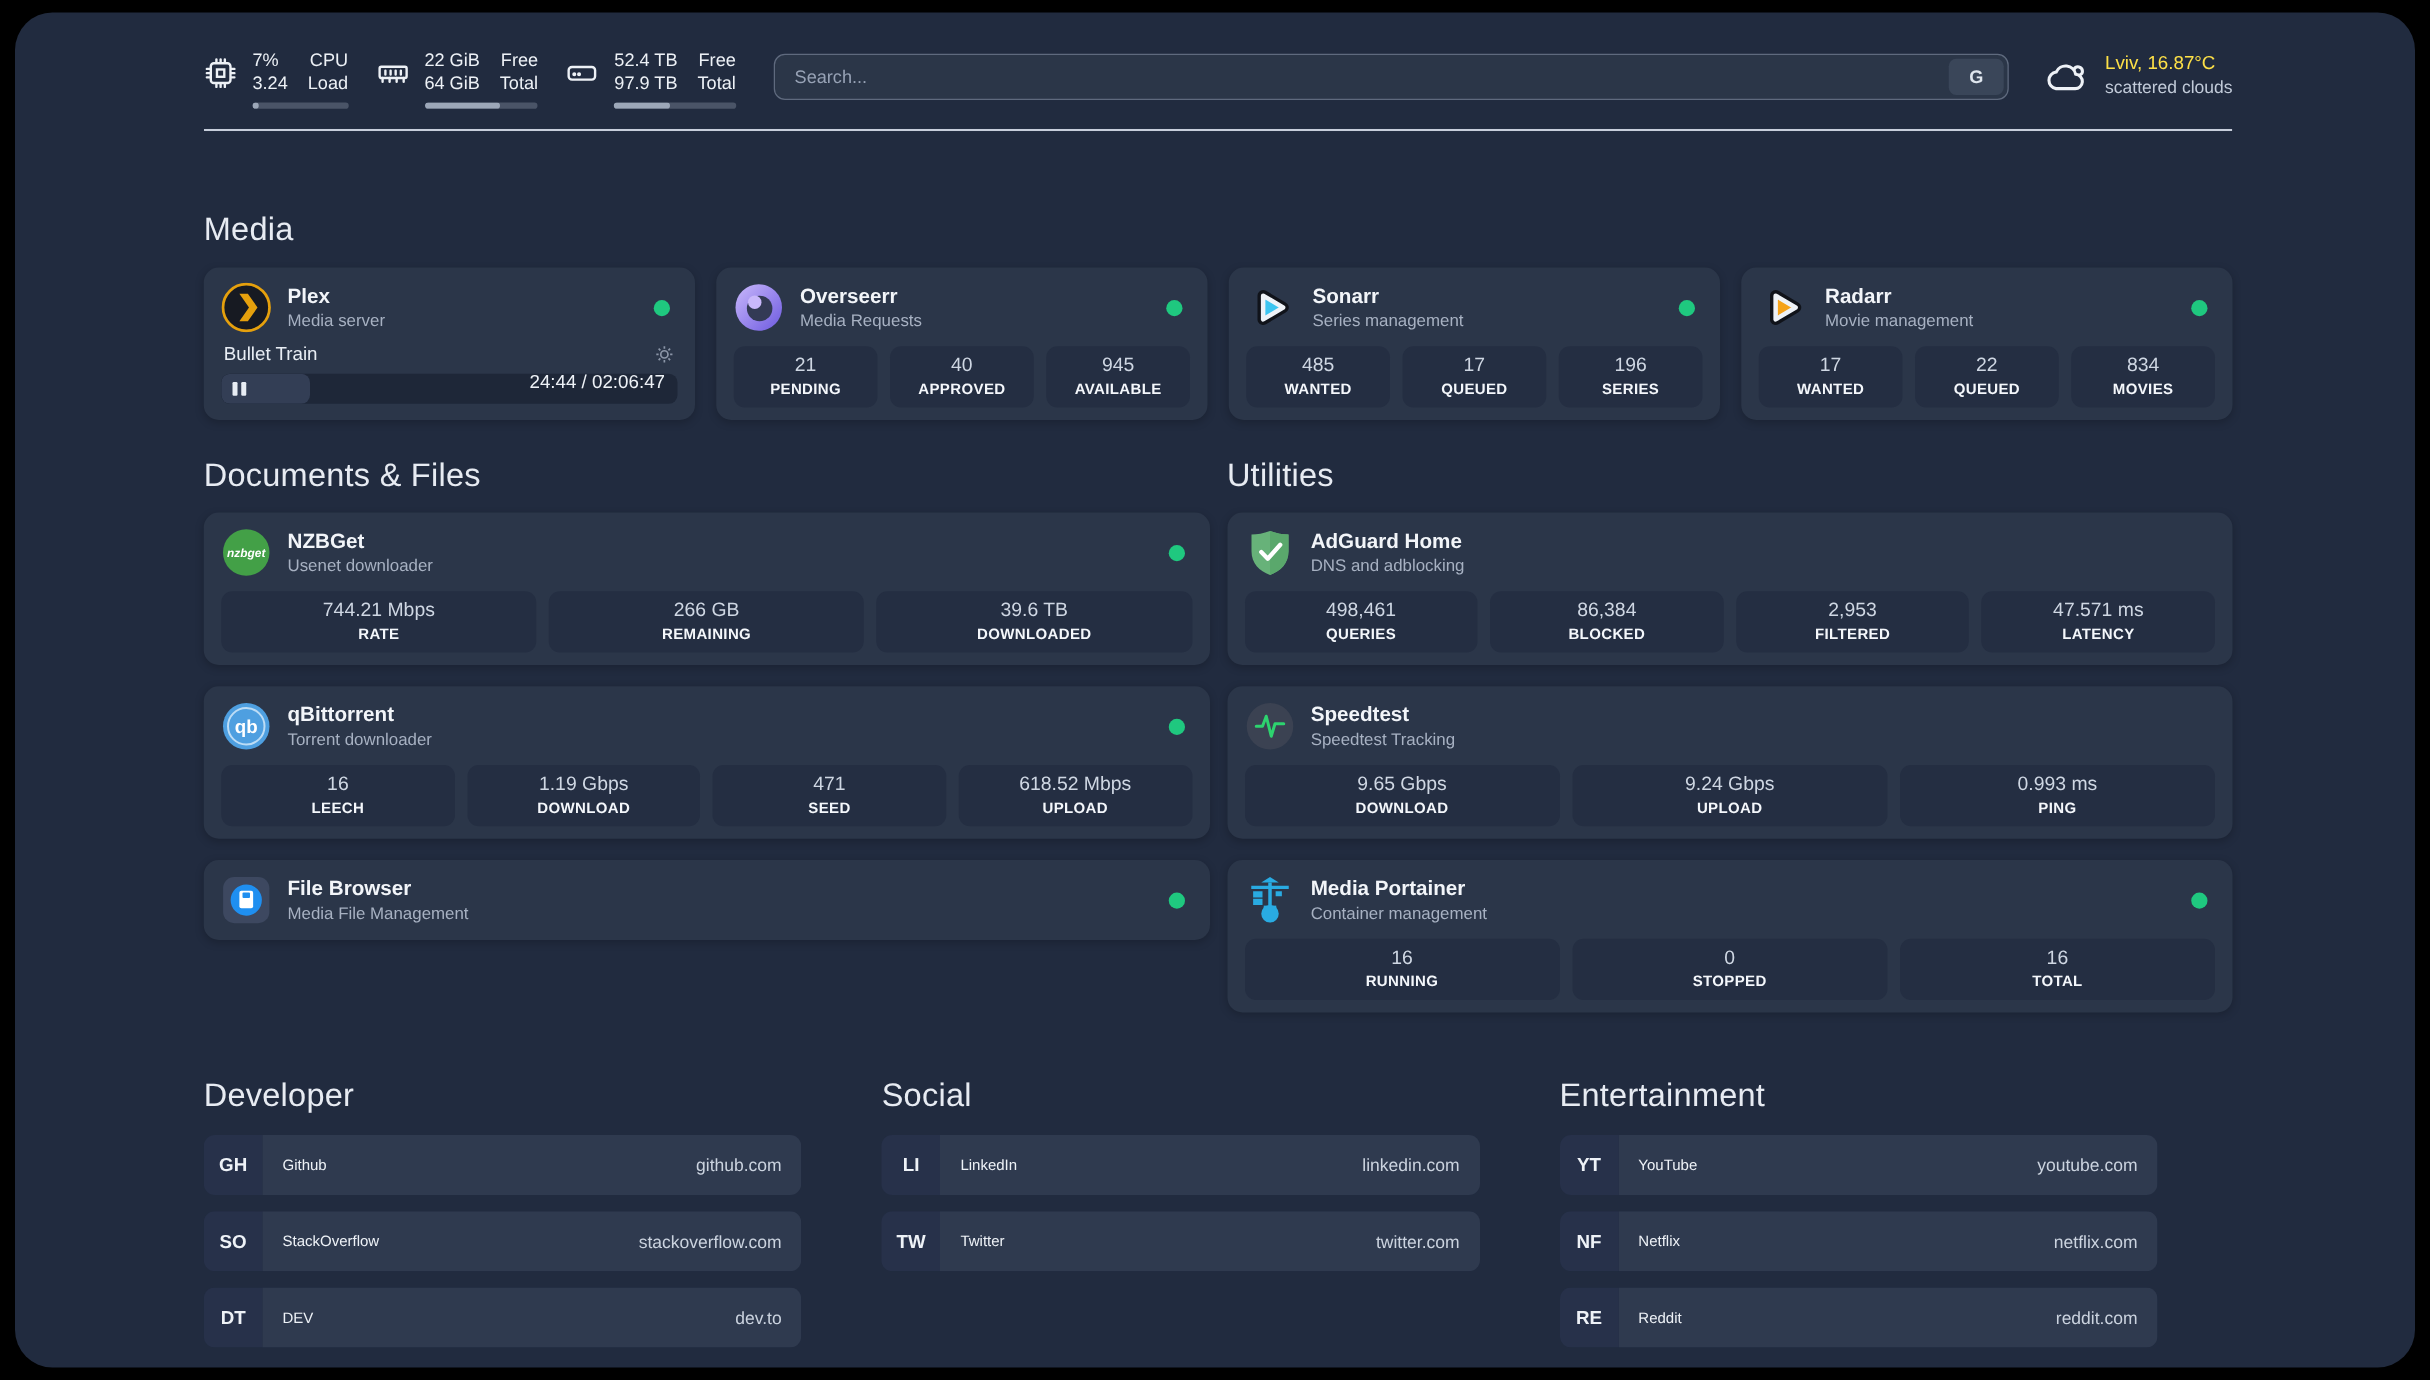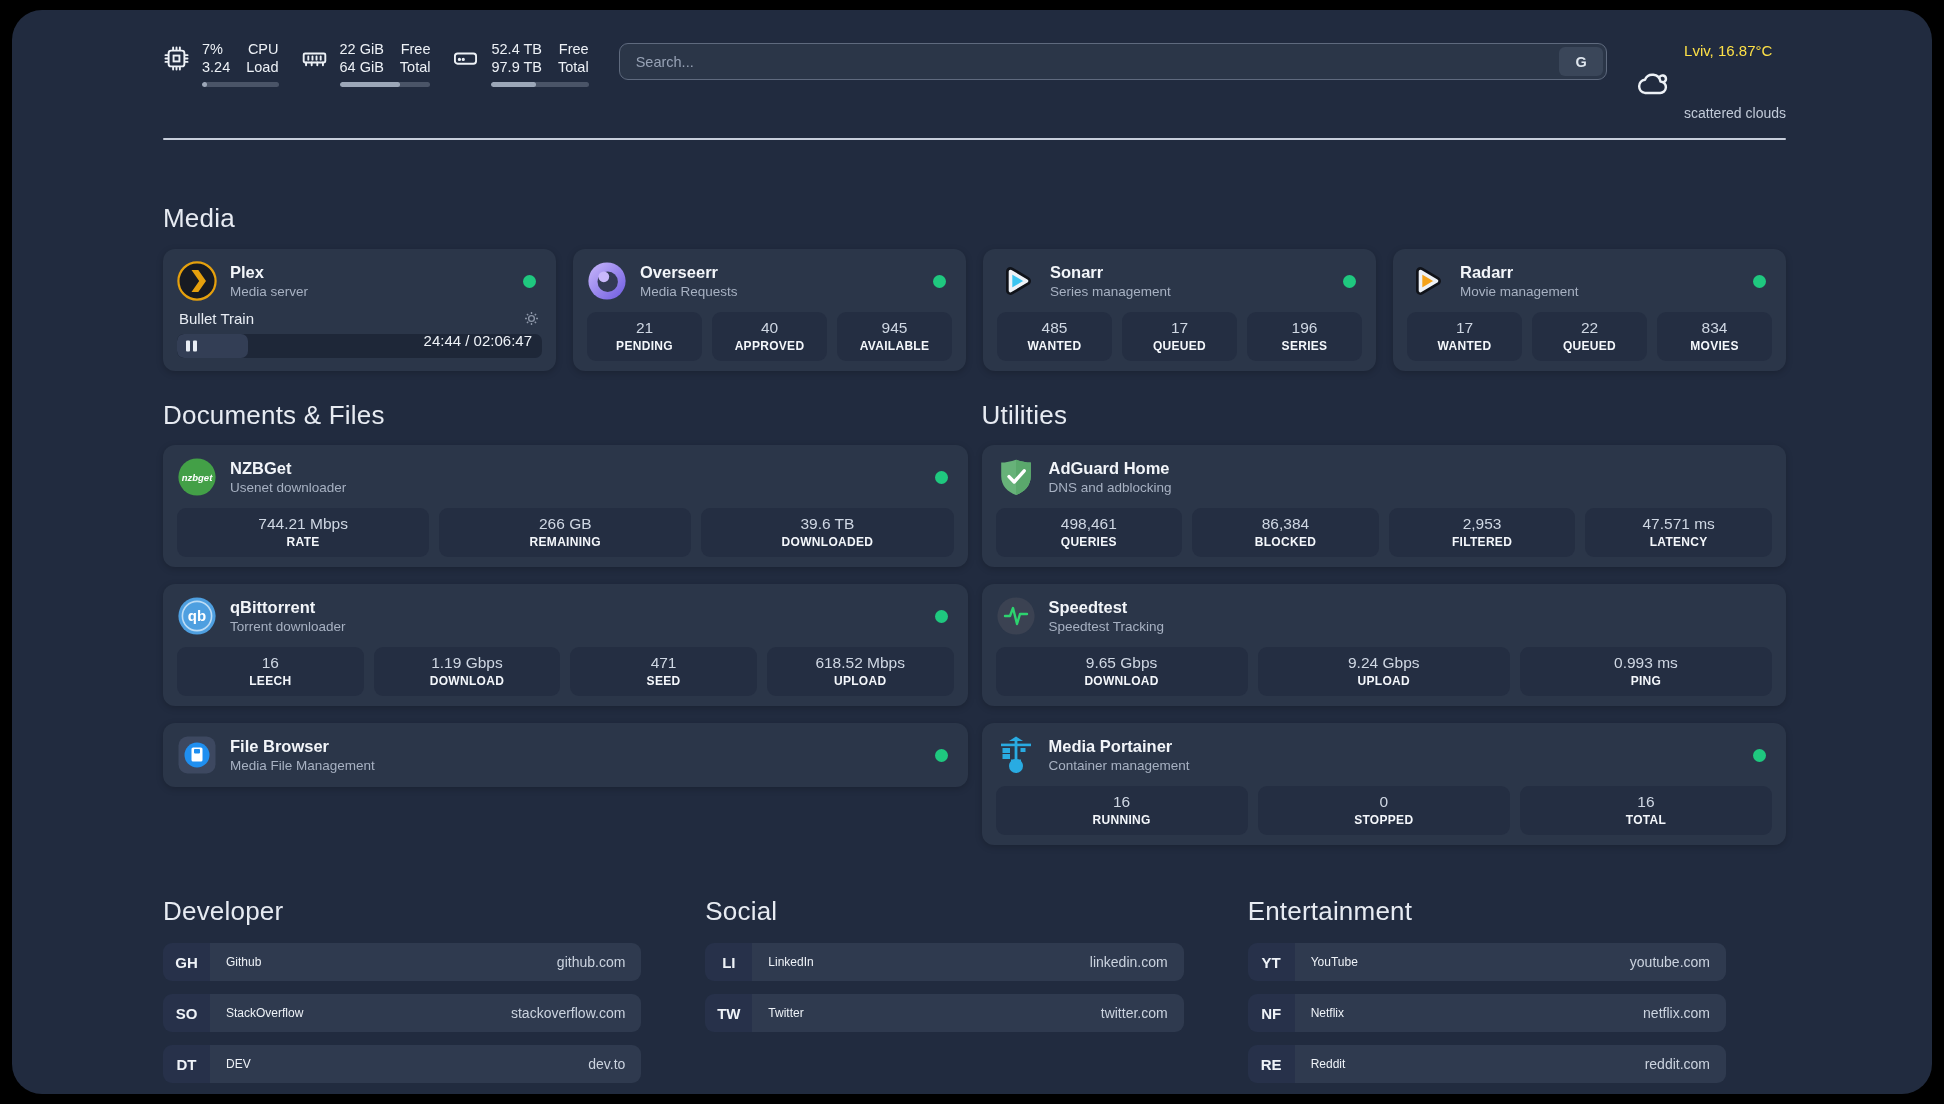--- a/index.html
+++ b/index.html
@@ -20,21 +20,21 @@
   .searchwrap { flex:1; position:relative; height:37px; margin:3px 28px 0 8px; }
   .searchwrap input { width:100%; height:100%; background:#2b3648; border:1px solid #5f6a7e;
       border-radius:9px; color:#e8edf4; padding:0 62px 0 16px; font-size:14.5px; outline:none;
       font-family:"Liberation Sans", sans-serif; }
   .searchwrap input::placeholder { color:#97a2b5; }
   .engine { position:absolute; right:4px; top:4px; bottom:4px; width:44px; background:#3a4659;
       border-radius:6px; display:flex; align-items:center; justify-content:center;
       color:#dfe6ee; font-size:14.5px; font-weight:600; cursor:pointer; }
   .weather { display:flex; align-items:center; gap:13px; margin-top:1px; }
   .w1 { font-size:15px; color:#fde047; line-height:19px; }
-  .w2 { font-size:14px; color:#c2cbd9; line-height:18px;margin-top:44px; }
+  .w2 { font-size:14px; color:#c2cbd9; line-height:18px; }
 
   .divider { margin:16px 146px 0 151px; border-top:2px solid #c7cedb; border-radius:2px; }
 
   
   .content { padding:0 146px 0 151px; }
   h2.section { font-size:26px; color:#e7ebf2; font-weight:500; letter-spacing:.2px; line-height:32px; }
   .media-head { margin-top:62px; }
   .media-grid { display:grid; grid-template-columns:repeat(4,1fr); gap:17px; margin-top:15px; }
 
   .card { background:#2b3649; border-radius:12px; padding:10px 14px; box-shadow:0 2px 7px rgba(0,0,0,.2); }
@@ -58,21 +58,21 @@
   .np-pause { position:absolute; left:9px; top:50%; transform:translateY(-50%); display:flex; gap:3.5px; cursor:pointer; }
   .np-pause i { width:3.5px; height:11px; background:#e8edf4; border-radius:1px; display:block; }
   .np-time { position:absolute; right:10px; top:0; bottom:11px; display:flex; align-items:center; font-size:15px; color:#eef2f7; }
 
   .cols { display:grid; grid-template-columns:1fr 1fr; gap:0 14px; margin-top:28px; }
   .col-stack { display:flex; flex-direction:column; gap:17px; margin-top:14px; }
 
   
   .links { display:grid; grid-template-columns:repeat(3,1fr); gap:10px 64px; margin-top:50px; padding-right:60px; align-items:start; }
   .link-rows { display:flex; flex-direction:column; gap:13px; margin-top:16px; }
-  .bookmark { display:flex; height:38px; border-radius:9px; overflow:hidden; cursor:pointer; }
+  .bookmark { display:flex; height:48px; border-radius:9px; overflow:hidden; cursor:pointer; }
   .bm-abbr { width:47px; background:#27314a; display:flex; align-items:center; justify-content:center;
              font-size:15px; font-weight:700; color:#eef2f7; flex:none; }
   .bm-body { flex:1; background:#2f3a4f; display:flex; align-items:center; justify-content:space-between; padding:0 16px; }
   .bm-name { font-size:12px; color:#eef2f7; }
   .bm-url { font-size:14px; color:#cbd3df; }
 </style>
 </head>
 <body>
 
 <div class="board">

